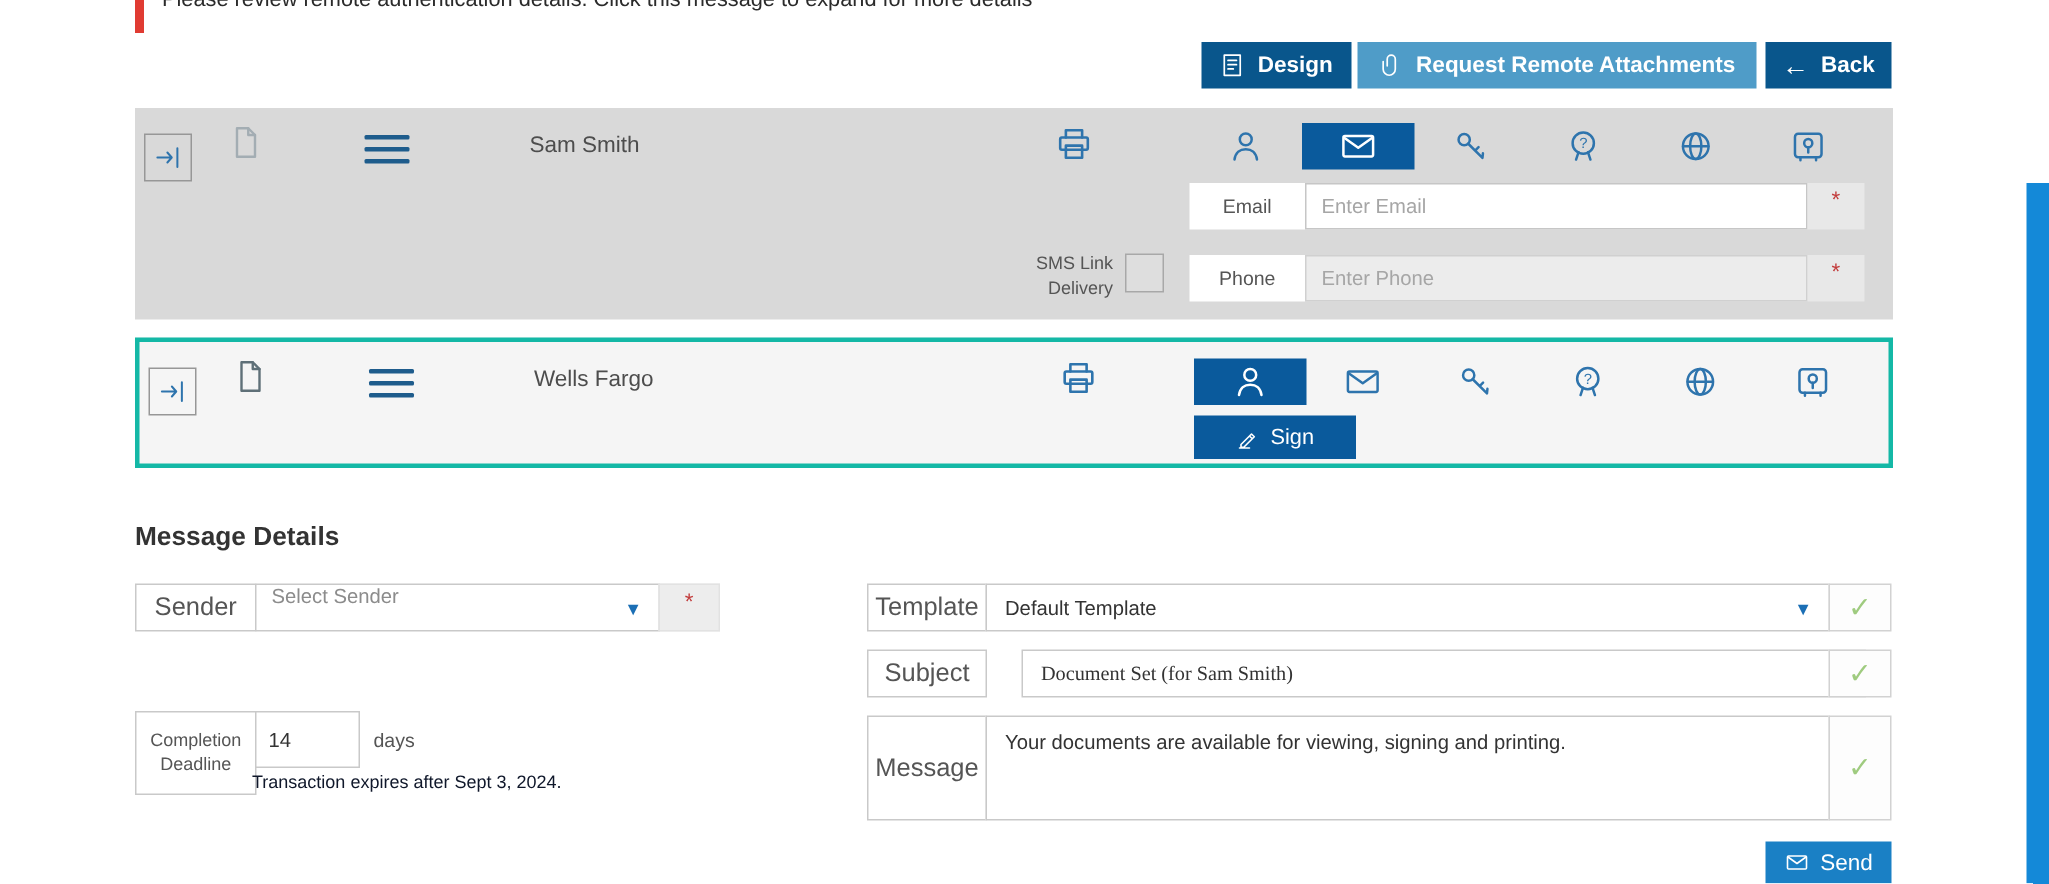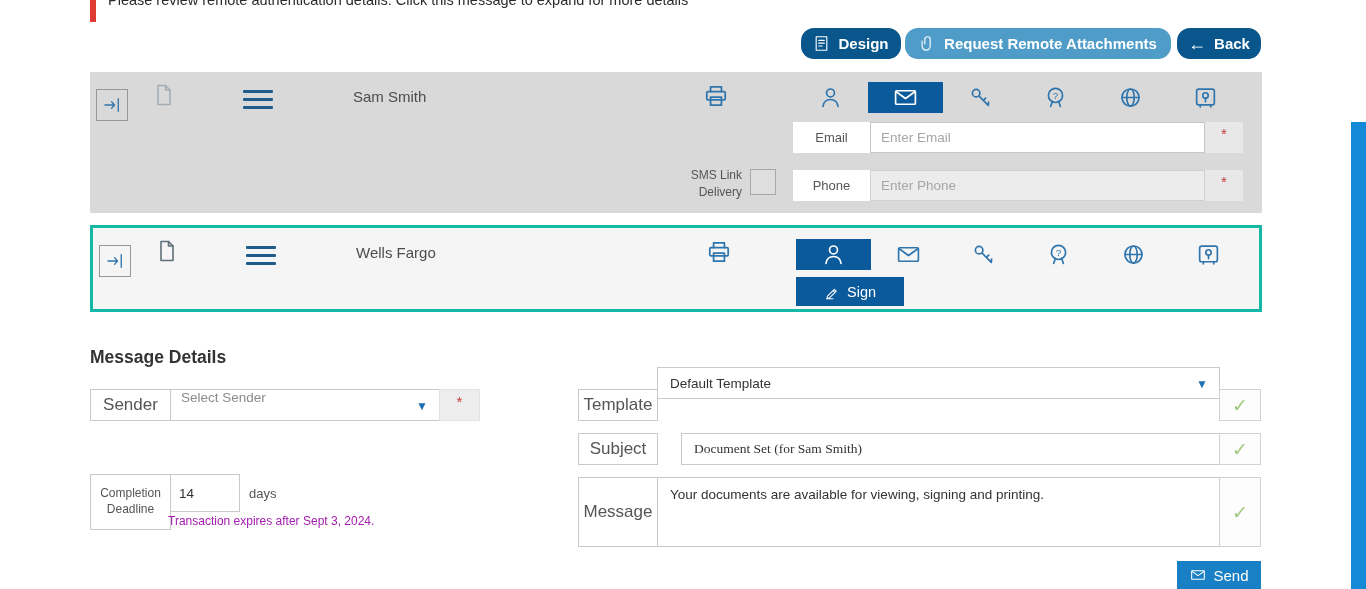--- a/index.html
+++ b/index.html
@@ -7,21 +7,21 @@
   body { font-family: "Liberation Sans", sans-serif; }
   #app { position:relative; width:1366px; height:589px; background:#ffffff; overflow:hidden; }
 
   .ic { fill:none; stroke:currentColor; stroke-width:1.6; stroke-linecap:round; stroke-linejoin:round; display:block; }
 
   
   .notice { position:absolute; left:90px; top:0; width:1170px; height:22px; background:#fff; border-left:6px solid #e03b32; overflow:hidden; cursor:pointer; }
   .notice-text { margin-top:-8px; padding-left:12px; font-size:14.5px; color:#2b2b2b; white-space:nowrap; }
 
   
-  .btn { position:absolute; top:28px; height:31px; display:flex; align-items:center; justify-content:center; gap:8px; color:#fff; font-size:15px; font-weight:bold; cursor:pointer;border-radius:13px; }
+  .btn { position:absolute; top:28px; height:31px; display:flex; align-items:center; justify-content:center; gap:8px; color:#fff; font-size:15px; font-weight:bold; cursor:pointer; }
   .btn .ic { width:17px; height:17px; }
   .btn-design { left:801px; width:100px; background:#09568c; }
   .btn-attach { left:905px; width:266px; background:#4f9cc8; }
   .btn-back   { left:1177px; width:84px; background:#09568c; }
   .backarrow { font-size:18px; line-height:1; font-weight:normal; }
 
   
   .row { position:absolute; left:90px; width:1172px; }
   .row1 { top:72px; height:141px; background:#d9d9d9; }
   .row2 { top:225px; height:87px; background:#f5f5f5; border:3px solid #14b8a6; }
@@ -61,24 +61,24 @@
   .valbox { position:absolute; border:1px solid #c9c9c9; background:#fff; font-size:13.5px; color:#333; }
 
   .lbl-sender { left:90px; top:389px; width:81px; height:32px; }
   .sel-sender { left:170px; top:389px; width:270px; height:32px; display:flex; padding:0 10px; color:#8c8c8c; cursor:pointer; }
   .req-sender { position:absolute; left:439px; top:389px; width:41px; height:32px; background:#ededed; border:1px solid #e2e2e2; display:flex; align-items:flex-start; justify-content:center; padding-top:3px; color:#c23b3b; font-size:15px; }
   .ddarrow { position:absolute; right:11px; top:9px; color:#1b6fb5; font-size:12px; }
 
   .lbl-deadline { left:90px; top:474px; width:81px; height:56px; font-size:12px; line-height:1.3; padding:14px 6px; }
   .inp-deadline { position:absolute; left:170px; top:474px; width:70px; height:38px; border:1px solid #c9c9c9; background:#fff; padding:16px 8px; font-size:13.5px; color:#333; font-family:"Liberation Sans",sans-serif; outline:none; }
   .dayslbl { position:absolute; left:249px; top:486px; font-size:13px; color:#555; }
-  .expires { position:absolute; left:168px; top:514px; font-size:12px; color:#a21caf; }
+  .expires { position:absolute; left:168px; top:514px; font-size:12px; color:#0f172a; }
 
   .lbl-template { left:578px; top:389px; width:80px; height:32px; }
-  .sel-template { left:657px; top:367px; width:563px; height:32px; display:flex; align-items:center; padding:0 12px; cursor:pointer; }
+  .sel-template { left:657px; top:389px; width:563px; height:32px; display:flex; align-items:center; padding:0 12px; cursor:pointer; }
   .lbl-subject { left:578px; top:433px; width:80px; height:32px; }
   .inp-subject { left:657px; top:433px; width:563px; height:32px; padding:0 12px; font-family:Liberation Serif, serif; outline:none;margin-left:24px; }
   .lbl-message { left:578px; top:477px; width:80px; height:70px; }
   .txt-message { left:657px; top:477px; width:563px; height:70px; padding:8px 12px; line-height:1.4; }
   .okbox { position:absolute; width:42px; border:1px solid #d2d2d2; background:#fdfdfd; display:flex; align-items:center; justify-content:center; color:#9fcb7f; font-size:19px; }
   .ok-template { left:1219px; top:389px; height:32px; }
   .ok-subject  { left:1219px; top:433px; height:32px; }
   .ok-message  { left:1219px; top:477px; height:70px; }
 
   .sendbtn { position:absolute; left:1177px; top:561px; width:84px; height:28px; background:#1a80c5; color:#fff; display:flex; align-items:center; justify-content:center; gap:6px; font-size:15px; cursor:pointer; }

